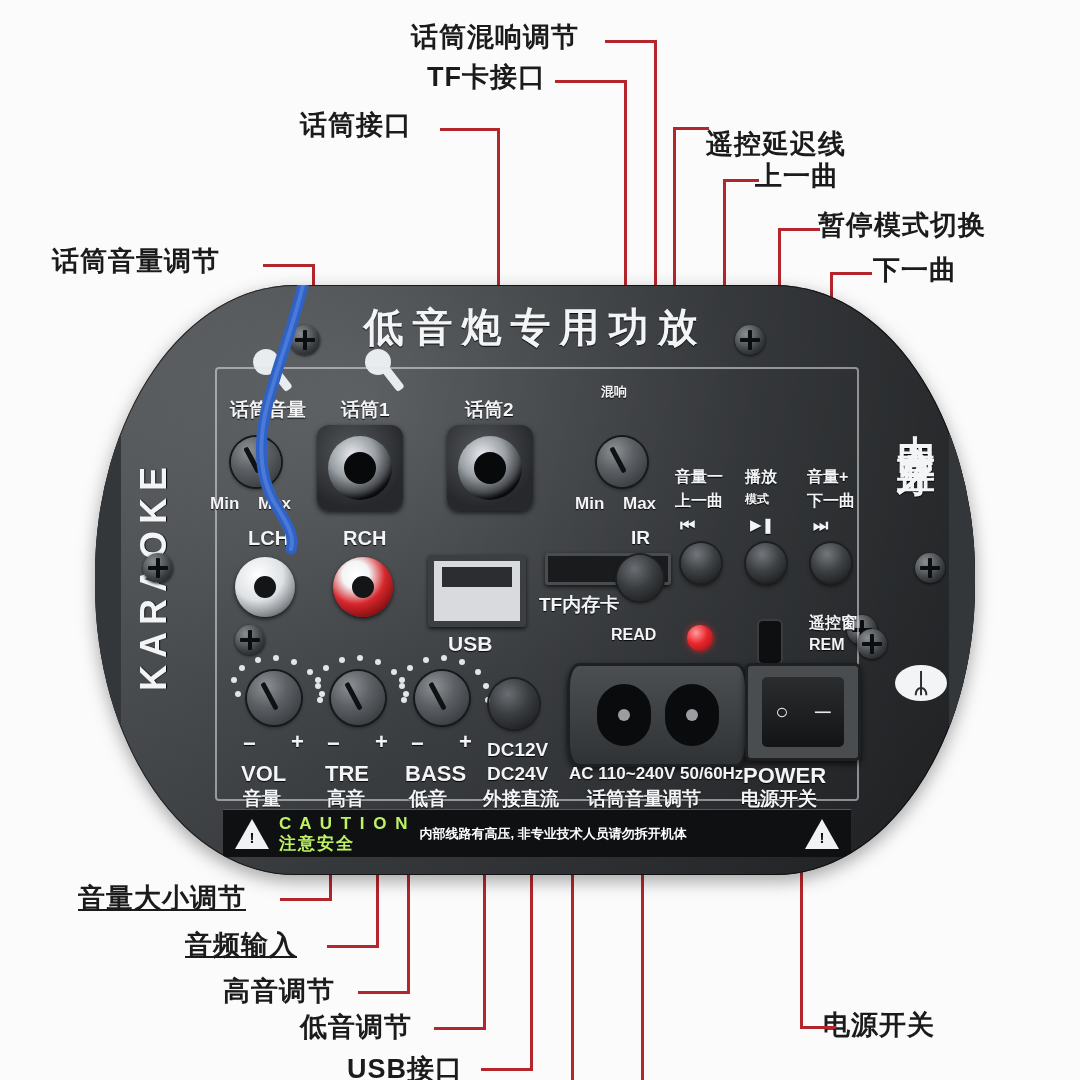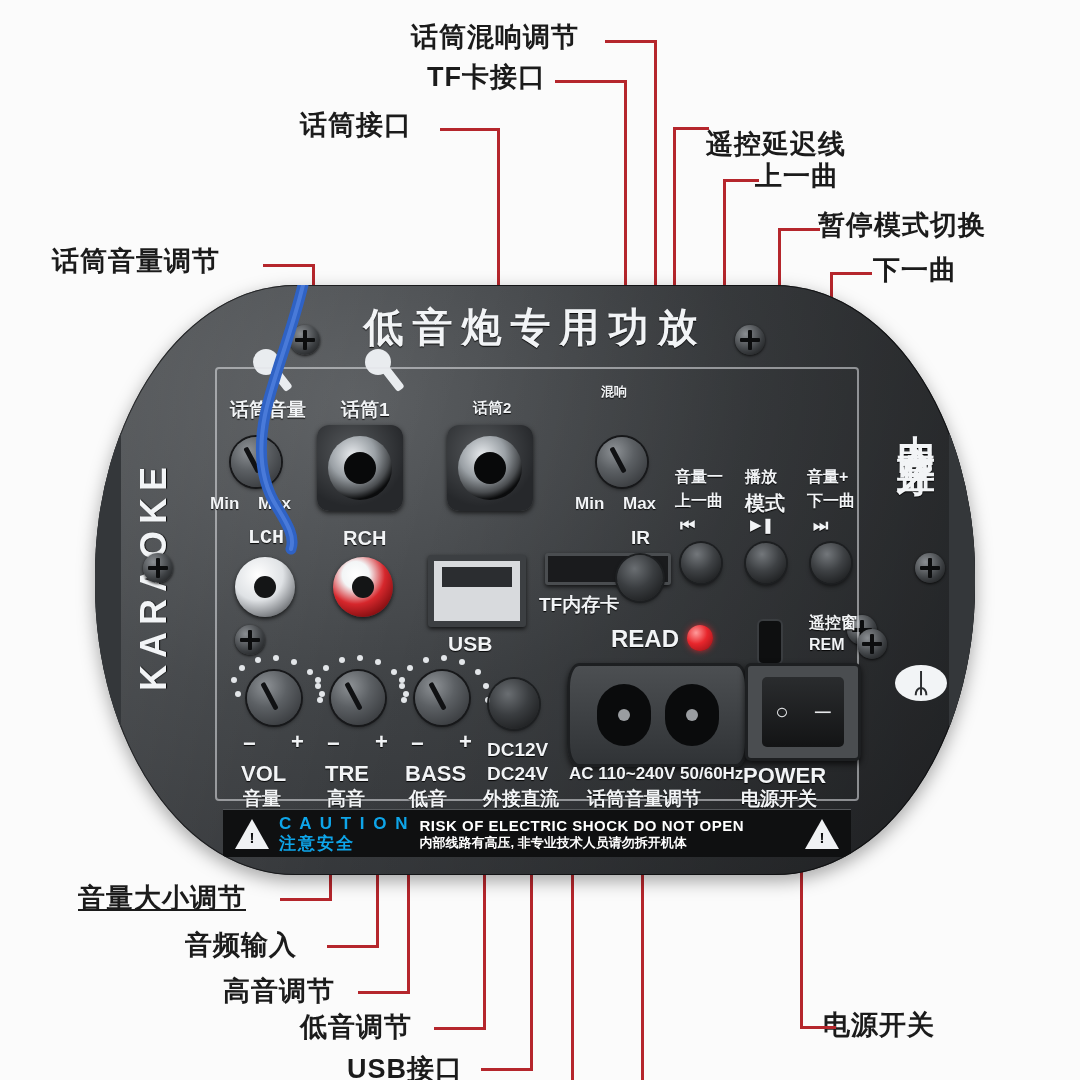--- a/index.html
+++ b/index.html
@@ -181,39 +181,39 @@
   #caution{
     position:absolute;left:128px;top:524px;width:628px;height:48px;
     background:#0f1011;border-top:1px solid #55585b;
     display:flex;align-items:center;gap:10px;padding:0 12px;box-sizing:border-box;
   }
   .warn-tri{width:34px;height:30px;flex:0 0 auto;position:relative;}
   .warn-tri:before{content:"";position:absolute;left:0;top:0;width:0;height:0;
      border-left:17px solid transparent;border-right:17px solid transparent;border-bottom:30px solid #f0f2f4;}
   .warn-tri span{position:absolute;left:0;right:0;top:11px;text-align:center;
      font-size:15px;font-weight:700;color:#0f1011;line-height:1;}
-  #caution .c1{color:#0ea5e9;font-weight:700;font-size:17px;letter-spacing:2px;line-height:1.15;}
+  #caution .c1{color:#bef264;font-weight:700;font-size:17px;letter-spacing:2px;line-height:1.15;}
   #caution .c2{color:#fff;font-weight:700;font-size:13px;line-height:1.2;}
   #caution .c2 .big{font-size:15px;letter-spacing:.5px;}
 </style>
 </head>
 <body>
 
 <div id="stage">
 
   <div class="callout" style="left:411px;top:24px;text-align:center;">话筒混响调节</div>
   <div class="callout" style="left:427px;top:64px;">TF卡接口</div>
   <div class="callout" style="left:300px;top:112px;">话筒接口</div>
   <div class="callout" style="left:706px;top:111px;margin-top:20px;">遥控延迟线</div>
   <div class="callout" style="left:755px;top:163px;">上一曲</div>
   <div class="callout" style="left:818px;top:212px;">暂停模式切换</div>
   <div class="callout" style="left:873px;top:257px;">下一曲</div>
   <div class="callout" style="left:52px;top:248px;">话筒音量调节</div>
   <div class="callout" style="left:78px;top:885px;text-decoration:underline;">音量大小调节</div>
-  <div class="callout" style="left:185px;top:932px;">音频输入</div>
+  <div class="callout" style="left:185px;top:932px;text-decoration:underline;">音频输入</div>
   <div class="callout" style="left:223px;top:978px;">高音调节</div>
   <div class="callout" style="left:300px;top:1014px;">低音调节</div>
   <div class="callout" style="left:347px;top:1056px;">USB接口</div>
   <div class="callout" style="left:823px;top:1012px;">电源开关</div>
 
   <div class="lead lh" style="left:605px;top:40px;width:52px;"></div>
   <div class="lead lv" style="left:654px;top:40px;height:440px;"></div>
 
   <div class="lead lh" style="left:555px;top:80px;width:72px;"></div>
   <div class="lead lv" style="left:624px;top:80px;height:478px;"></div>
@@ -276,61 +276,61 @@
     <div class="screw" style="left:820px;top:268px;"></div>
     <div class="screw" style="left:196px;top:525px;"></div>
 
     <div class="micicon" style="left:158px;top:64px;"></div>
     <div class="micicon" style="left:270px;top:64px;"></div>
 
     <div id="plate"></div>
 
     <div class="btxt" style="left:135px;top:115px;font-size:19px;">话筒音量</div>
     <div class="btxt" style="left:246px;top:115px;font-size:19px;text-align:center;">话筒1</div>
-    <div class="btxt" style="left:378px;top:115px;font-size:15px;">话筒2</div>
+    <div class="btxt" style="left:370px;top:115px;font-size:19px;">话筒2</div>
     <div class="btxt" style="left:506px;top:100px;font-size:13px;">混响</div>
 
     <div class="knob tilt" style="left:136px;top:152px;width:50px;height:50px;"></div>
     <div class="btxt" style="left:115px;top:210px;font-size:17px;">Min</div>
     <div class="btxt" style="left:163px;top:210px;font-size:17px;">Max</div>
 
     <div class="micjack" style="left:222px;top:140px;">
         <div class="ring"></div>
       </div>
     <div class="micjack" style="left:352px;top:140px;">
         <div class="ring"></div>
       </div>
 
     <div class="knob tilt" style="left:502px;top:152px;width:50px;height:50px;"></div>
     <div class="btxt" style="left:480px;top:210px;font-size:17px;">Min</div>
     <div class="btxt" style="left:528px;top:210px;font-size:17px;">Max</div>
 
-    <div class="btxt" style="left:153px;top:243px;font-size:20px;font-family:Liberation Mono, monospace;">LCH</div>
+    <div class="btxt" style="left:153px;top:243px;font-size:20px;">LCH</div>
     <div class="btxt" style="left:248px;top:243px;font-size:20px;">RCH</div>
     <div class="rca white" style="left:140px;top:272px;"></div>
     <div class="rca red" style="left:238px;top:272px;"></div>
 
     <div id="usb" style="left:333px;top:270px;"></div>
     <div class="btxt" style="left:353px;top:348px;font-size:21px;">USB</div>
 
     <div id="tf" style="left:450px;top:268px;"></div>
     <div class="btxt" style="left:444px;top:310px;font-size:19px;">TF内存卡</div>
 
     <div class="btxt" style="left:536px;top:243px;font-size:19px;">IR</div>
     <div class="rjack" style="left:522px;top:270px;width:46px;height:46px;"></div>
-    <div class="btxt" style="left:516px;top:342px;font-size:24px;">READ</div>
+    <div class="btxt" style="left:516px;top:342px;font-size:16px;">READ</div>
     <div id="led" style="left:592px;top:340px;"></div>
 
     <div class="btxt" style="left:580px;top:184px;font-size:16px;">音量一</div>
     <div class="btxt" style="left:580px;top:208px;font-size:16px;">上一曲</div>
     <div class="btxt" style="left:585px;top:232px;font-size:17px;">⏮</div>
     <div class="rbtn" style="left:586px;top:258px;"></div>
 
     <div class="btxt" style="left:650px;top:184px;font-size:16px;">播放</div>
-    <div class="btxt" style="left:650px;top:208px;font-size:20px;">模式</div>
+    <div class="btxt" style="left:650px;top:208px;font-size:12px;">模式</div>
     <div class="btxt" style="left:655px;top:232px;font-size:15px;">▶❚</div>
     <div class="rbtn" style="left:651px;top:258px;"></div>
 
     <div class="btxt" style="left:712px;top:184px;font-size:16px;">音量+</div>
     <div class="btxt" style="left:712px;top:208px;font-size:16px;">下一曲</div>
     <div class="btxt" style="left:718px;top:232px;font-size:17px;">⏭</div>
     <div class="rbtn" style="left:716px;top:258px;"></div>
 
     <div id="rem-sw" style="left:664px;top:336px;"></div>
     <div class="btxt" style="left:714px;top:330px;font-size:16px;">遥控窗</div>
@@ -413,21 +413,20 @@
 
     <div id="caution">
       <div class="warn-tri">
         <span>!</span>
       </div>
       <div class="c1">
         <div>C A U T I O N</div>
         <div>注意安全</div>
       </div>
       <div class="c2">
-        <div class="big">RISK OF ELECTRIC SHOCK DO NOT OPEN</div>
         <div>内部线路有高压, 非专业技术人员请勿拆开机体</div>
       </div>
       <div class="warn-tri" style="margin-left:auto;">
         <span>!</span>
       </div>
     </div>
 
     <svg id="wire" viewBox="0 0 880 590">
       <path d="M 208 0 C 196 50 178 92 170 130 C 162 170 168 200 182 222 C 193 240 200 252 196 264" fill="none" stroke="#2f62c4" stroke-width="11" stroke-linecap="round"></path>
       <path d="M 208 0 C 196 50 178 92 170 130 C 162 170 168 200 182 222 C 193 240 200 252 196 264" fill="none" stroke="#5c8ae8" stroke-width="4" stroke-linecap="round" opacity=".6"></path>

